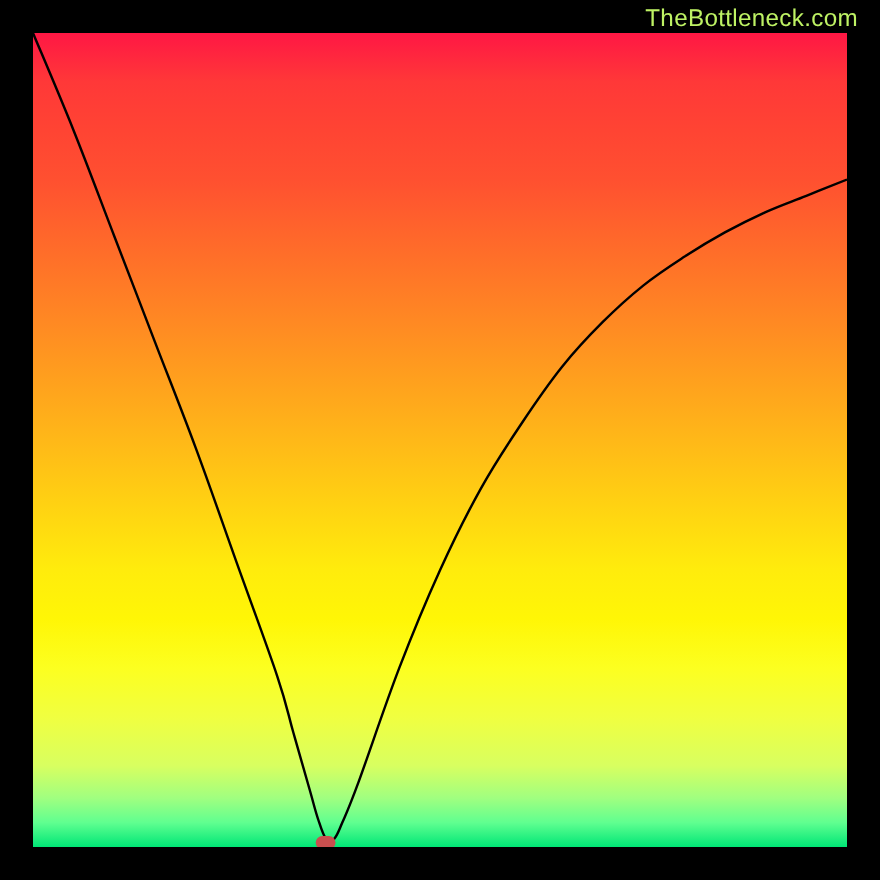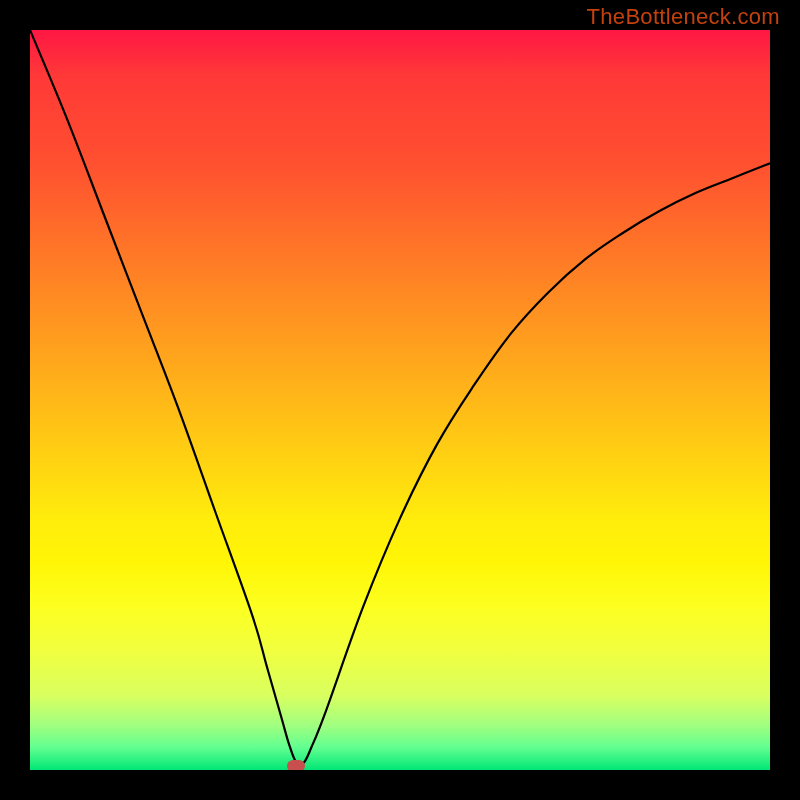--- a/index.html
+++ b/index.html
@@ -8,21 +8,21 @@
     height: 800px;
     background: #000;
     position: relative;
     overflow: hidden;
     font-family: Arial, sans-serif;
   }
   .attribution {
     position: absolute;
     top: 4px;
     right: 20px;
-    color: #c2410c;
+    color: #bef264;
     font-size: 22px;
     font-weight: 500;
     z-index: 10;
     letter-spacing: 0.3px;
   }
   .plot-area {
     position: absolute;
     left: 30px;
     top: 30px;
     width: 740px;

